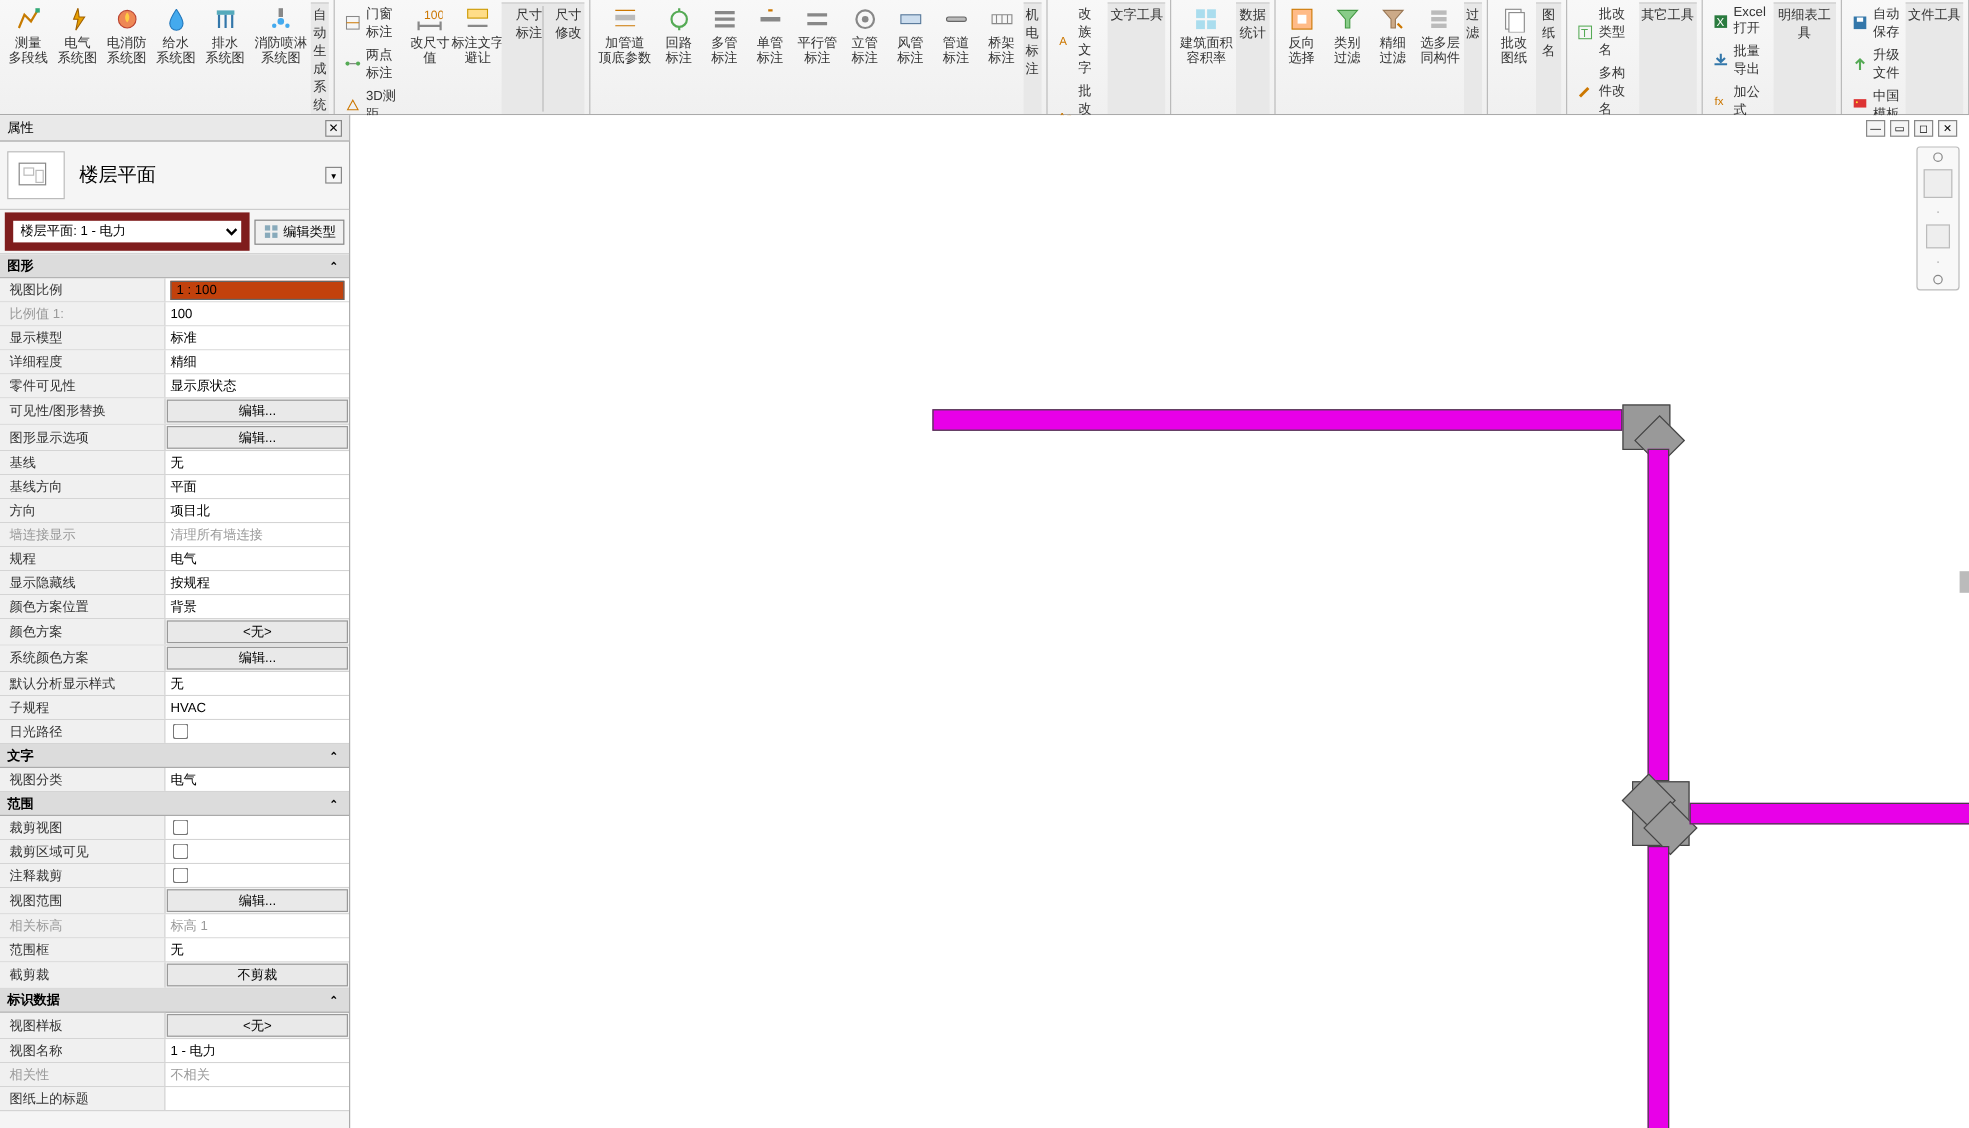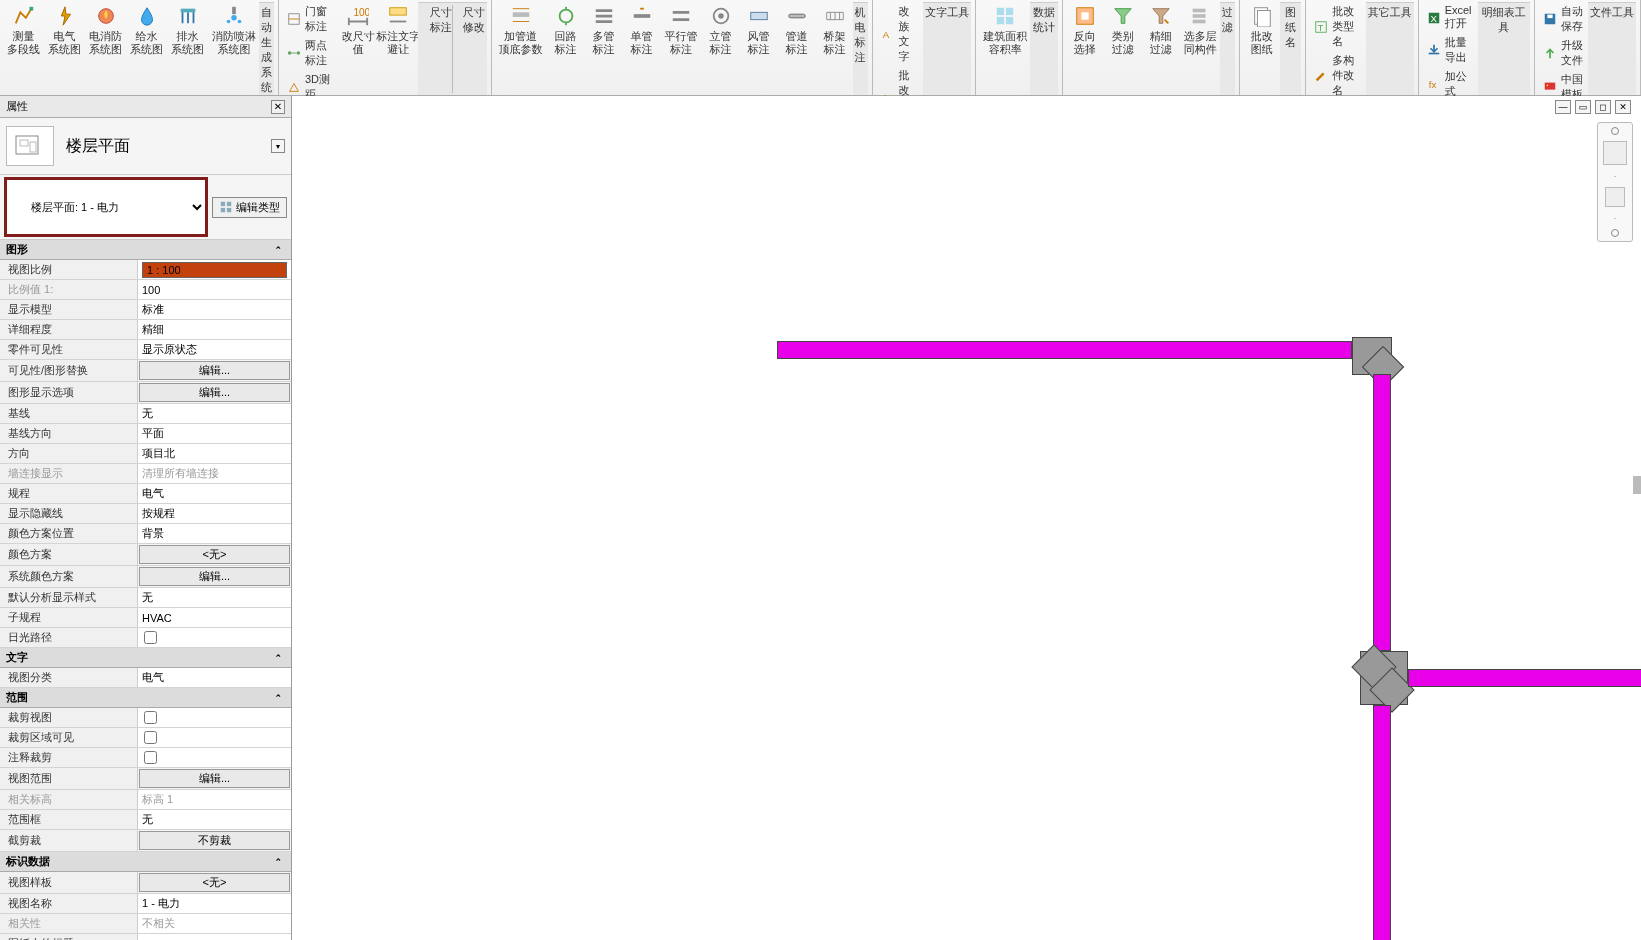--- a/index.html
+++ b/index.html
@@ -18,21 +18,21 @@
 .rcol{display:flex;flex-direction:column;justify-content:flex-start;}
 .main{display:flex;height:calc(100% - 96px);}
 .prop-panel{width:292px;background:#f5f5f5;border-right:1px solid #999;display:flex;flex-direction:column;}
 .prop-title{background:#e9e9e9;padding:3px 6px;font-size:12px;border-bottom:1px solid #aaa;display:flex;justify-content:space-between;align-items:center;}
 .close-x{width:14px;height:14px;border:1px solid #888;background:#f0f0f0;display:flex;align-items:center;justify-content:center;font-size:10px;cursor:pointer;}
 .type-sel{display:flex;align-items:center;padding:8px 6px;border-bottom:1px solid #ccc;}
 .type-icon{width:48px;height:40px;border:1px solid #bbb;background:#fff;margin-right:8px;display:flex;align-items:center;justify-content:center;}
 .type-dd{flex:1;padding:4px;border:none;background:transparent;font-size:16px;}
 .dd-arrow{border:1px solid #888;width:14px;height:14px;display:flex;align-items:center;justify-content:center;font-size:8px;cursor:pointer;}
 .inst-row{display:flex;padding:2px 4px;border-bottom:1px solid #ccc;align-items:center;gap:4px;}
-.inst-sel{flex:1;padding:20px;border:3px solid #7f1d1d;background:#fff;font-size:11px;}
+.inst-sel{flex:1;padding:2px;border:7px solid #7f1d1d;background:#fff;font-size:11px;}
 .edit-type{padding:2px 6px;border:1px solid #888;background:#f0f0f0;font-size:11px;cursor:pointer;display:flex;align-items:center;gap:3px;}
 .prop-body{flex:1;overflow-y:auto;position:relative;}
 .prop-body::-webkit-scrollbar{width:16px;}
 .prop-body::-webkit-scrollbar-track{background:#e8e8e8;border-left:1px solid #bbb;}
 .prop-body::-webkit-scrollbar-thumb{background:#c4c4c4;border:1px solid #999;}
 .cat-hdr{background:#dcdcdc;padding:2px 6px;font-size:11px;font-weight:bold;border-bottom:1px solid #aaa;display:flex;justify-content:space-between;align-items:center;}
 .collapse{font-size:9px;cursor:pointer;padding:0 3px;}
 .prow{display:flex;border-bottom:1px solid #d4d4d4;min-height:20px;}
 .plabel{width:138px;padding:2px 8px;background:#f0f0f0;border-right:1px solid #ccc;font-size:11px;color:#333;display:flex;align-items:center;}
 .plabel.dim{color:#999;}

